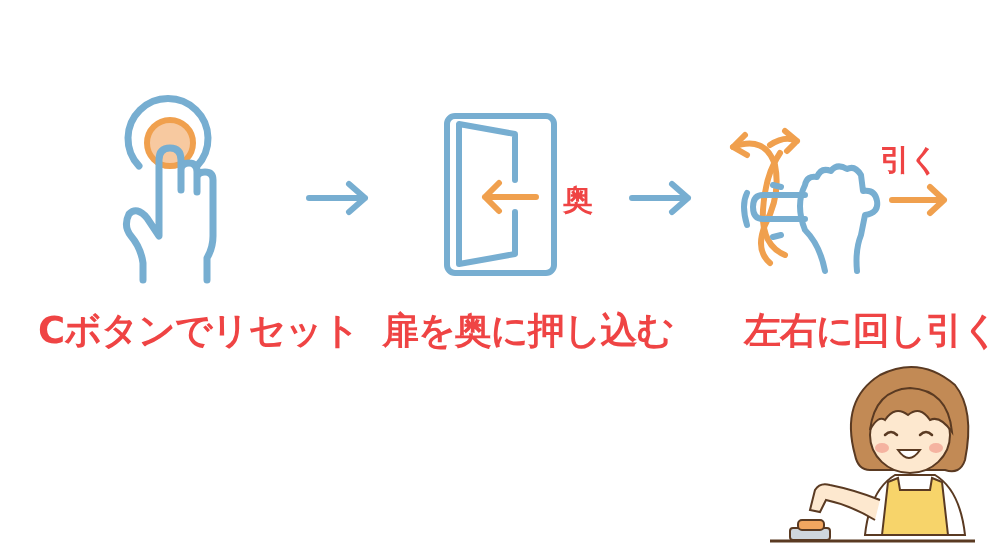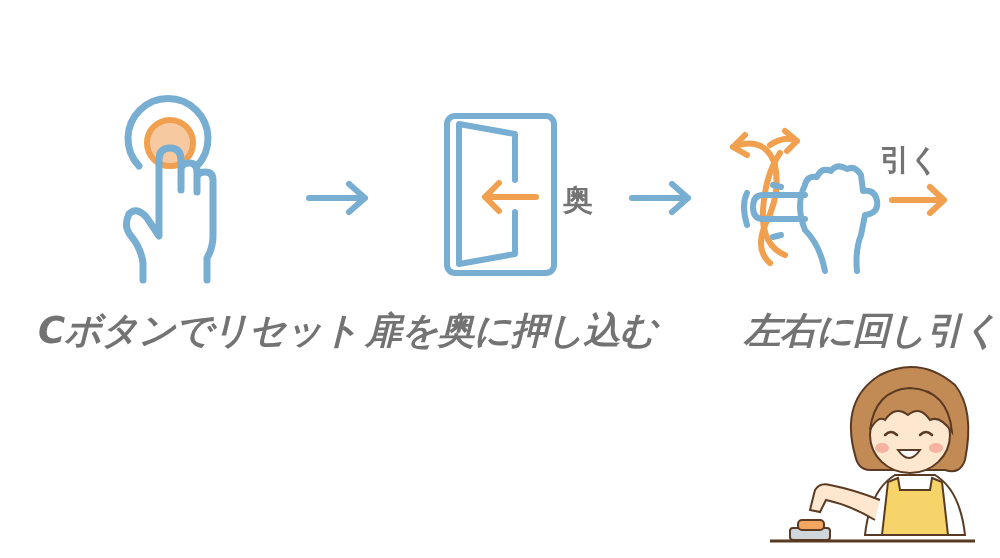--- a/index.html
+++ b/index.html
@@ -1,20 +1,20 @@
 <!DOCTYPE html>
 <html><head>
   <meta charset="utf-8">
   <style>
     html, body { margin: 0; padding: 0; background: #ffffff; }
     body { width: 1000px; height: 558px; position: relative; overflow: hidden; font-family: "DejaVu Sans", sans-serif; }
     .abs { position: absolute; }
     svg { display: block; overflow: visible; }
-    .label { position: absolute; font-family: "DejaVu Sans", sans-serif; font-weight: bold; color: #737373; white-space: nowrap; letter-spacing: -1px; }
-    .step-label { font-size: 37px; top: 306px; font-style: italic; }
+    .label { position: absolute; font-family: "DejaVu Sans", sans-serif; font-weight: bold; color: #ef4444; white-space: nowrap; letter-spacing: -1px; }
+    .step-label { font-size: 37px; top: 306px; }
   </style>
 </head>
 <body>
 
 <div class="abs" style="left:125px;top:108px;width:100px;height:175px;">
   <svg width="100" height="175" viewBox="0 0 100 175">
     <path d="M14,58 A40,40 0 1 1 72,58" fill="none" stroke="#77aed1" stroke-width="7" stroke-linecap="round"></path>
     <circle cx="45" cy="35" r="23" fill="#f7c9a0" stroke="#f0a04e" stroke-width="6"></circle>
     <path d="M18,172 L18,155 Q16,140 6,128 Q-2,118 4,106 Q12,98 22,110 L34,128 L34,52 Q34,40 45,40 Q56,40 56,52 L56,82 L56,62 Q56,55 64,55 Q72,55 72,64 L72,84 L72,70 Q72,64 80,64 Q88,64 88,72 L88,128 Q88,140 82,150 L82,172" fill="none" stroke="#77aed1" stroke-width="7" stroke-linecap="round" stroke-linejoin="round"></path>
   </svg>
@@ -58,21 +58,21 @@
   </svg>
 </div>
 <div class="label" style="left:880px;top:140px;font-size:30px;">引く</div>
 <div class="abs" style="left:888px;top:182px;">
   <svg width="62" height="36" viewBox="0 0 62 36">
     <path d="M4,18 L56,18 M42,5 L56,18 L42,31" fill="none" stroke="#f0a04e" stroke-width="6" stroke-linecap="round" stroke-linejoin="round"></path>
   </svg>
 </div>
 
 <div class="label step-label" style="left:38px;">Cボタンでリセット</div>
-<div class="label step-label" style="left:365px;text-align:right;">扉を奥に押し込む</div>
+<div class="label step-label" style="left:382px;text-align:right;">扉を奥に押し込む</div>
 <div class="label step-label" style="left:744px;">左右に回し引く</div>
 
 <div class="abs" style="left:770px;top:360px;width:230px;height:198px;">
   <svg width="230" height="198" viewBox="0 0 230 198">
 
     <path d="M85,95 Q70,40 110,15 Q150,-5 185,25 Q205,50 195,100 Q190,115 175,110 L100,110 Q88,110 85,95 Z" fill="#c28a55" stroke="#5a3a22" stroke-width="2"></path>
 
     <path d="M95,175 Q100,130 125,115 L165,115 Q190,130 195,175 Z" fill="#ffffff" stroke="#5a3a22" stroke-width="2"></path>
 
     <path d="M112,175 L118,122 L128,118 L130,130 L160,130 L162,118 L172,122 L178,175 Z" fill="#f7d46a" stroke="#5a3a22" stroke-width="2"></path>

